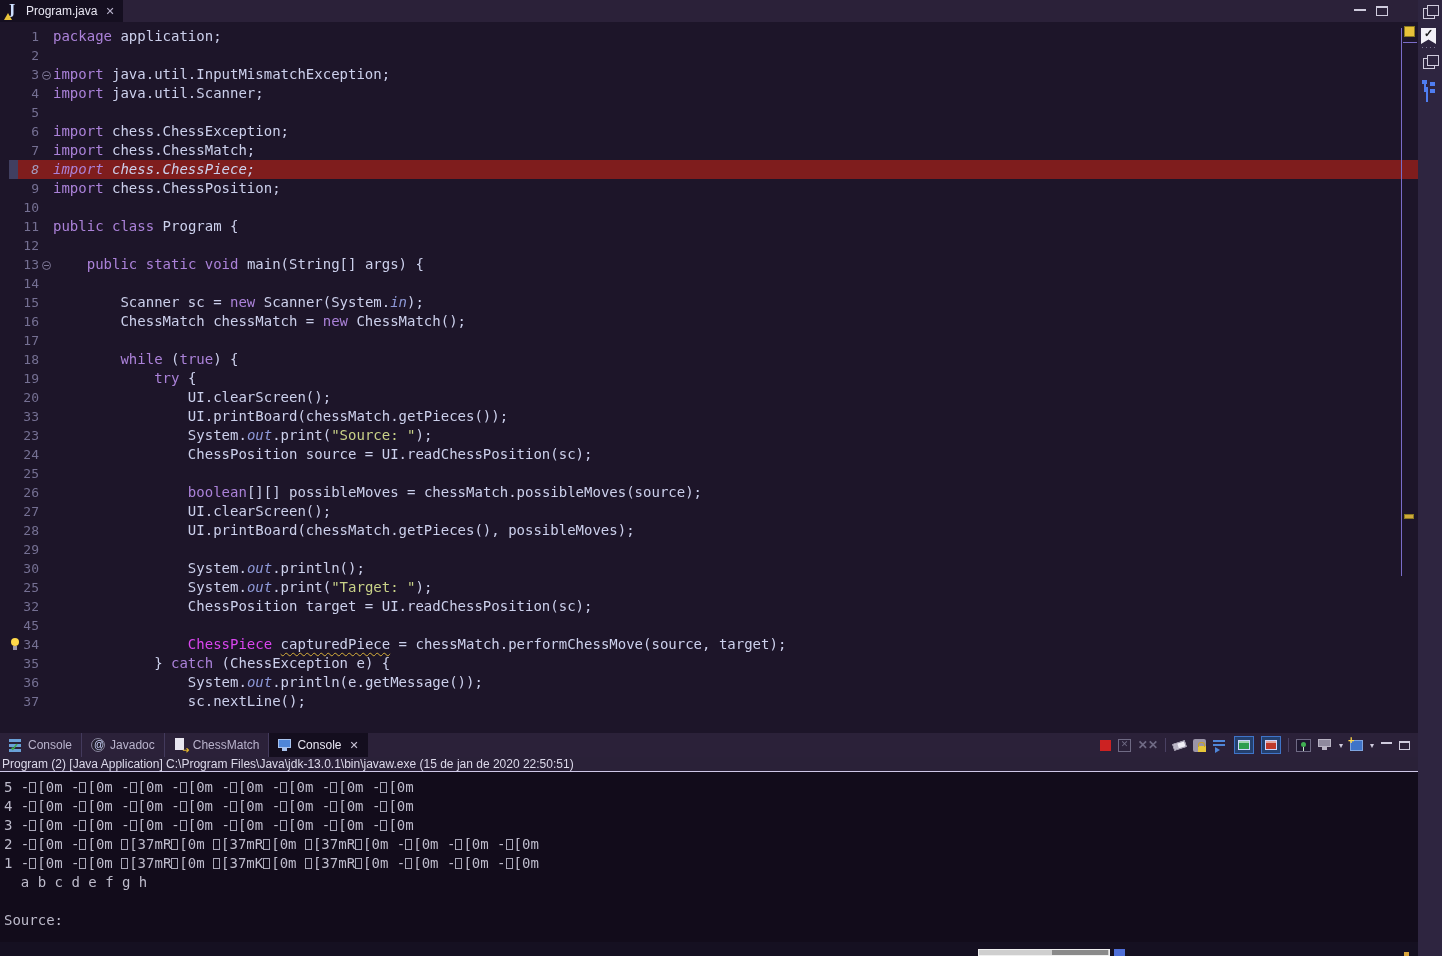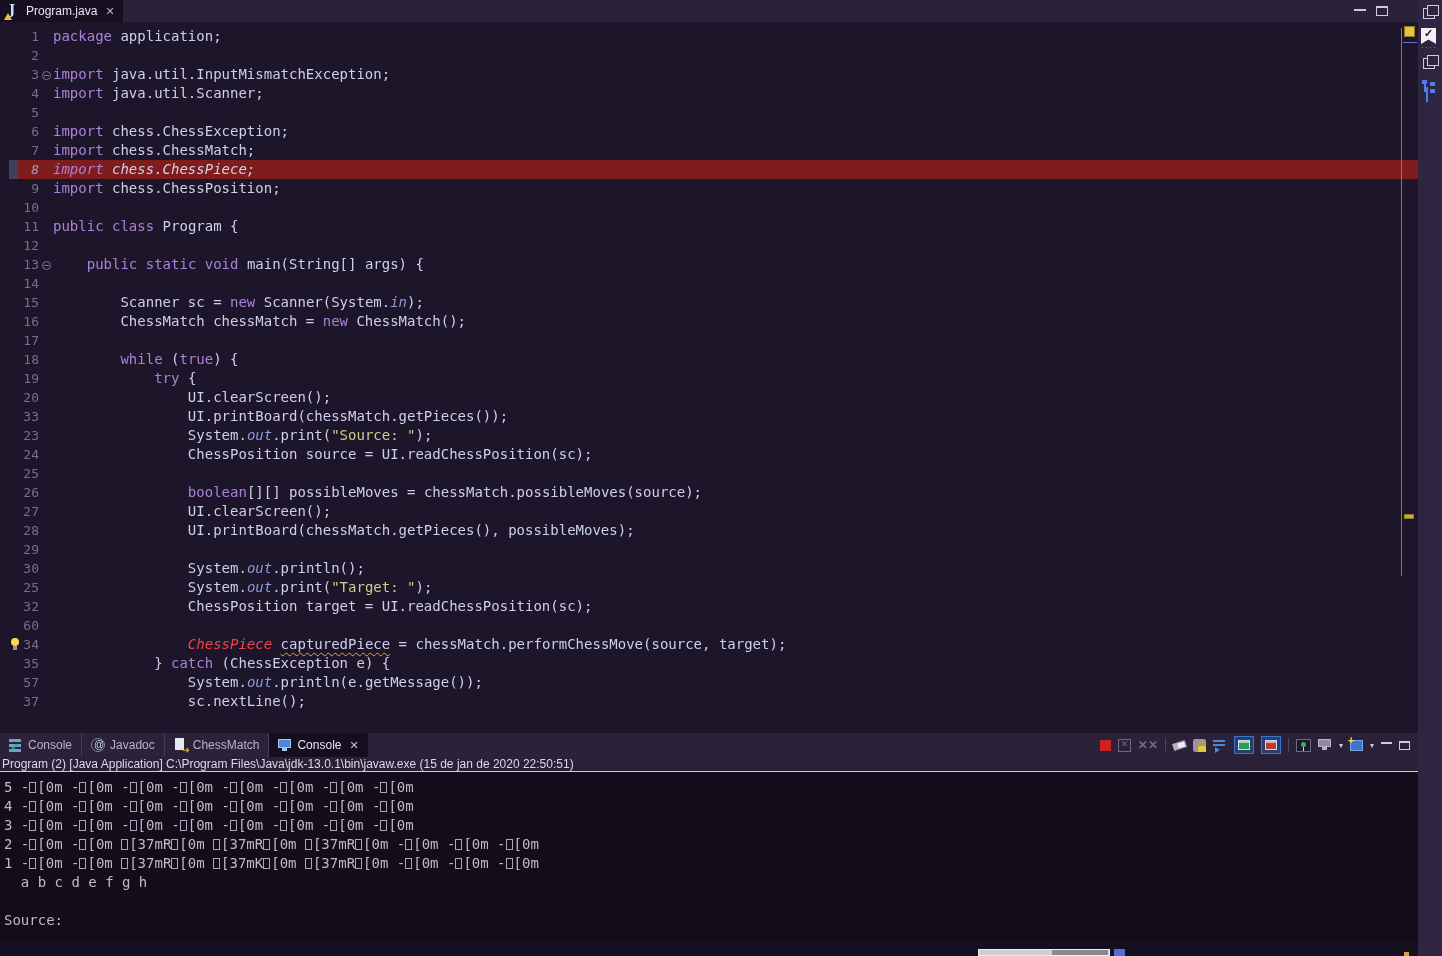--- a/index.html
+++ b/index.html
@@ -29,21 +29,21 @@
   .code-row.current{background:#7f1d1d;font-style:italic;}
   .num{display:inline-block;width:30px;text-align:right;color:#757093;font-size:13px;}
   .code-row.current .num{color:#a49ec2;}
   .foldcol{display:inline-block;width:14px;text-align:center;}
   .foldc{display:inline-block;width:9px;height:9px;border:1px solid #7d7796;border-radius:50%;
          position:relative;top:1px;box-sizing:border-box;}
   .foldc::after{content:"";position:absolute;left:1px;right:1px;top:3px;height:1px;background:#7d7796;}
   .kw{color:#ab82d9;}
   .s{color:#c9d288;}
   .it{color:#8e99d8;font-style:italic;}
-  .ty{color:#ef4444;font-style:italic;}
+  .ty{color:#d946ef;}
   .warntok{text-decoration:underline wavy #d9b13b 1px;text-underline-offset:3px;text-align:center;}
   .bulb{position:absolute;left:1px;top:3px;width:10px;height:13px;}
   .bulb::before{content:"";position:absolute;left:1px;top:0;width:8px;height:8px;border-radius:50%;
                 background:#ffd84a;}
   .bulb::after{content:"";position:absolute;left:3px;top:8px;width:4px;height:4px;background:#9a94a8;}
   .range{position:absolute;left:0;top:0;width:9px;height:19px;background:#3a4468;opacity:.9;}
 
   
   .vthumb{position:absolute;right:16px;top:6px;width:1px;height:548px;background:#7a6cc8;}
   .ruler{position:absolute;right:0;top:0;width:16px;height:711px;}
@@ -198,24 +198,24 @@
         <div class="code-row"><span class="num">23</span><span class="foldcol"></span><span>                System.</span><span class="it">out</span><span>.print(</span><span class="s">"Source: "</span><span>);</span></div>
         <div class="code-row"><span class="num">24</span><span class="foldcol"></span><span>                ChessPosition source = UI.readChessPosition(sc);</span></div>
         <div class="code-row"><span class="num">25</span><span class="foldcol"></span></div>
         <div class="code-row"><span class="num">26</span><span class="foldcol"></span><span>                </span><span class="kw">boolean</span><span>[][] possibleMoves = chessMatch.possibleMoves(source);</span></div>
         <div class="code-row"><span class="num">27</span><span class="foldcol"></span><span>                UI.clearScreen();</span></div>
         <div class="code-row"><span class="num">28</span><span class="foldcol"></span><span>                UI.printBoard(chessMatch.getPieces(), possibleMoves);</span></div>
         <div class="code-row"><span class="num">29</span><span class="foldcol"></span></div>
         <div class="code-row"><span class="num">30</span><span class="foldcol"></span><span>                System.</span><span class="it">out</span><span>.println();</span></div>
         <div class="code-row"><span class="num">25</span><span class="foldcol"></span><span>                System.</span><span class="it">out</span><span>.print(</span><span class="s">"Target: "</span><span>);</span></div>
         <div class="code-row"><span class="num">32</span><span class="foldcol"></span><span>                ChessPosition target = UI.readChessPosition(sc);</span></div>
-        <div class="code-row"><span class="num">60</span><span class="foldcol"></span></div>
+        <div class="code-row"><span class="num">45</span><span class="foldcol"></span></div>
         <div class="code-row"><span class="bulb"></span><span class="num">34</span><span class="foldcol"></span><span>                </span><span class="ty">ChessPiece</span><span> </span><span class="warntok">capturedPiece</span><span> = chessMatch.performChessMove(source, target);</span></div>
         <div class="code-row"><span class="num">35</span><span class="foldcol"></span><span>            } </span><span class="kw">catch</span><span> (ChessException e) {</span></div>
-        <div class="code-row"><span class="num">57</span><span class="foldcol"></span><span>                System.</span><span class="it">out</span><span>.println(e.getMessage());</span></div>
+        <div class="code-row"><span class="num">36</span><span class="foldcol"></span><span>                System.</span><span class="it">out</span><span>.println(e.getMessage());</span></div>
         <div class="code-row"><span class="num">37</span><span class="foldcol"></span><span>                sc.nextLine();</span></div>
       </div>
     <div class="vthumb"></div>
     <div class="ruler">
       <div class="corner"></div>
       <div class="corner-line"></div>
       <div class="wmark"></div>
     </div>
   </div>
 

